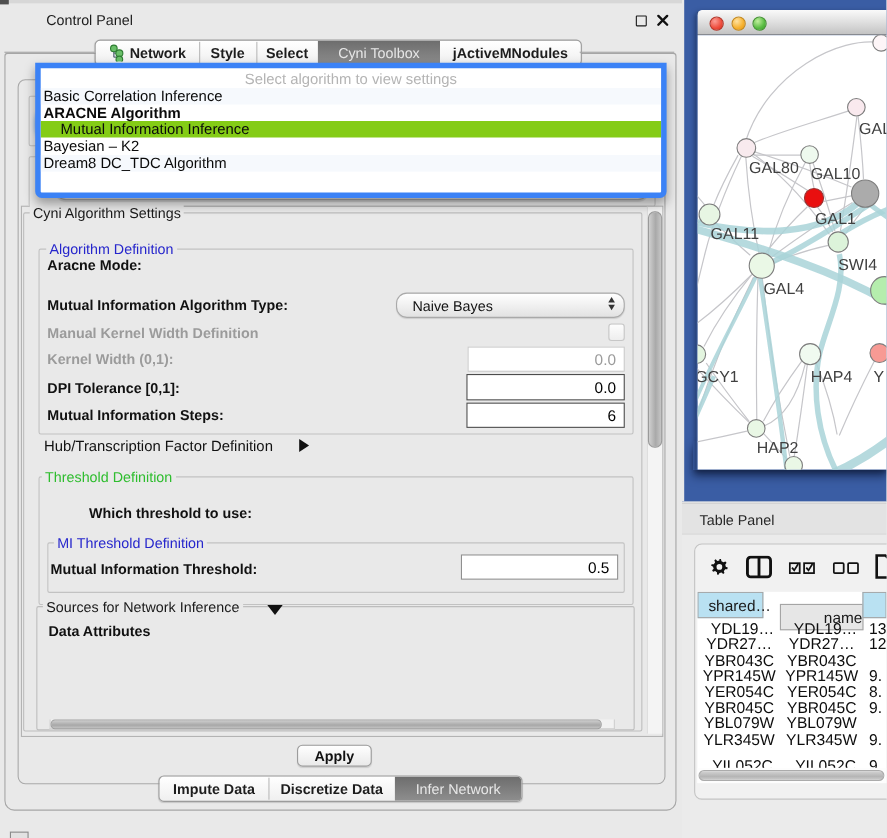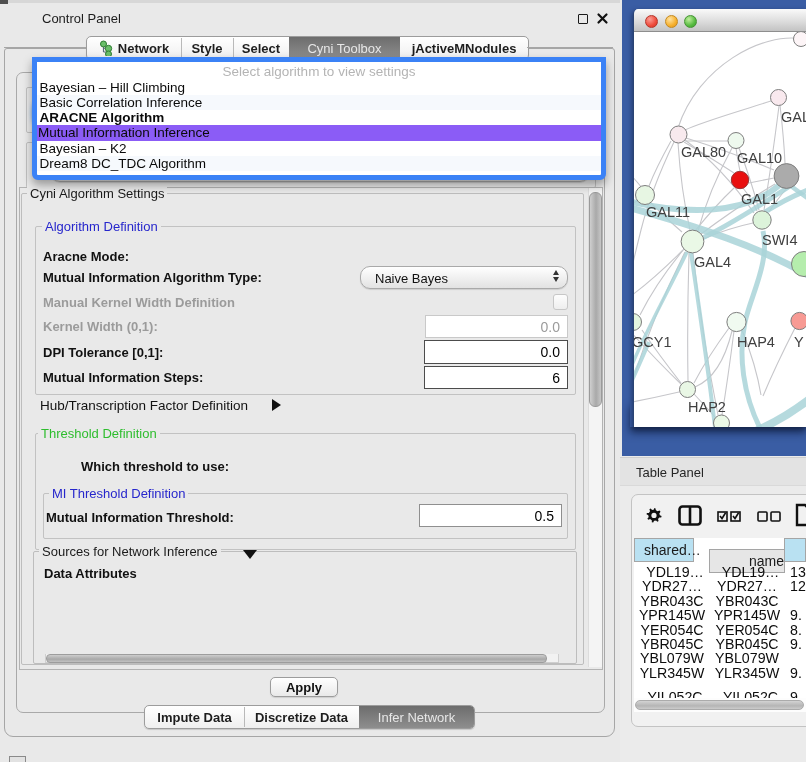--- a/index.html
+++ b/index.html
@@ -77,21 +77,21 @@
 
   <div class="abs" style="left:588px;top:188px;width:13px;height:479px;background:#f4f4f4;border-left:1px solid #dcdcdc;"></div>
   <div class="abs" style="left:589px;top:192px;width:11px;height:213px;border-radius:6px;background:linear-gradient(90deg,#cfcfcf,#a9a9a9 55%,#c6c6c6);border:1px solid #9a9a9a;"></div>
 
   <div class="grp" style="left:21px;top:193px;width:561px;height:470px;border-color:#bdbdbd;"></div>
   <div class="gt" style="left:27px;top:186px;color:#1a1a1a;">Cyni Algorithm Settings</div>
 
   <div class="grp" style="left:35px;top:226px;width:539px;height:167px;border-color:#c2c2c2;"></div>
   <div class="gt" style="left:42px;top:219px;color:#2626cc;">Algorithm Definition</div>
 
-  <div class="lbl b" style="left:43px;top:249px;">Aracne Mode:</div>
+  <div class="lbl b" style="left:43px;top:233px;">Aracne Mode:</div>
   <div class="lbl b" style="left:43px;top:270px;">Mutual Information Algorithm Type:</div>
   <div class="combo" style="left:360px;top:266px;width:206px;height:21px;">
      <div class="ct">Naive Bayes</div>
         <div class="carr" style="right:7px;top:3px;"></div>
   </div>
   <div class="lbl b gray" style="left:43px;top:295px;">Manual Kernel Width Definition</div>
   <div class="abs" style="left:553px;top:294px;width:13px;height:14px;border:1px solid #c7c7c7;border-radius:3px;background:linear-gradient(#fdfdfd,#eee);"></div>
   <div class="lbl b gray" style="left:43px;top:319px;">Kernel Width (0,1):</div>
   <div class="fld" style="left:425px;top:315px;width:141px;height:21px;border:1px solid #c9c9c9;color:#9b9b9b;">
         <span>0.0</span>
@@ -136,24 +136,23 @@
     <div class="sl" style="left:99px;width:115px;">Discretize Data</div>
     <div class="sl sel" style="left:214px;width:115px;font-weight:normal;">Infer Network</div>
   </div>
 
   <div class="abs" style="left:9px;top:756px;width:15px;height:10px;border:1.5px solid #8a8a8a;background:#e2e2e2;"></div>
 </div>
 
 <div class="abs" style="left:16px;top:57px;width:564px;height:113px;background:#fff;border:5px solid #3b82f6;border-radius:0 0 6px 6px;box-shadow:0 5px 10px rgba(0,0,0,0.35);overflow:hidden;margin-left:16px;">
   <div class="abs" style="left:0;top:2px;width:100%;text-align:center;font-size:13.5px;color:#b4b4b4;">Select algorithm to view settings</div>
   <div class="abs" style="left:0;top:17.5px;width:100%;font-size:13.5px;color:#0a0a0a;line-height:15.3px;">
-    <div style="height:15.3px;padding-left:2.5px;">Bayesian – Hill Climbing</div>
     <div style="height:15.3px;padding-left:2.5px;background:#f6f9fd;">Basic Correlation Inference</div>
     <div style="height:15.3px;padding-left:2.5px;font-weight:bold;">ARACNE Algorithm</div>
-    <div style="height:15.3px;padding-left:1px;background:#8b5cf6;">Mutual Information Inference</div>
+    <div style="height:15.3px;padding-left:18px;background:#84cc16;">Mutual Information Inference</div>
     <div style="height:15.3px;padding-left:2.5px;">Bayesian – K2</div>
     <div style="height:15.3px;padding-left:2.5px;background:#f6f9fd;">Dream8 DC_TDC Algorithm</div>
   </div>
 </div>
 
 <div class="abs" style="left:620px;top:0;width:186px;height:456px;background:#3a5da4;overflow:hidden;">
       <div class="abs" style="left:0;top:0;width:2px;height:456px;background:#e9e9e9;"></div>
 
   <div class="abs" style="left:10px;top:401px;width:176px;height:26px;box-shadow:0 6px 9px rgba(5,15,40,0.55);"></div>
 

